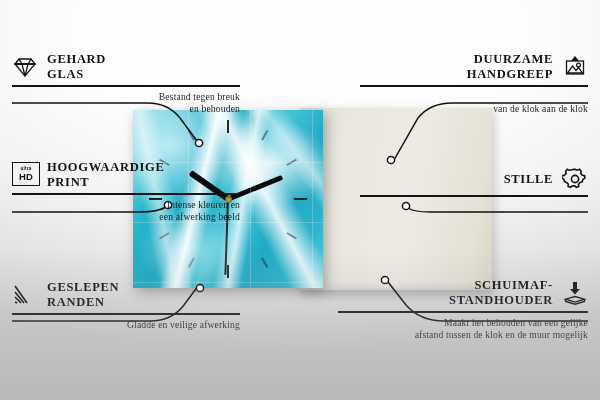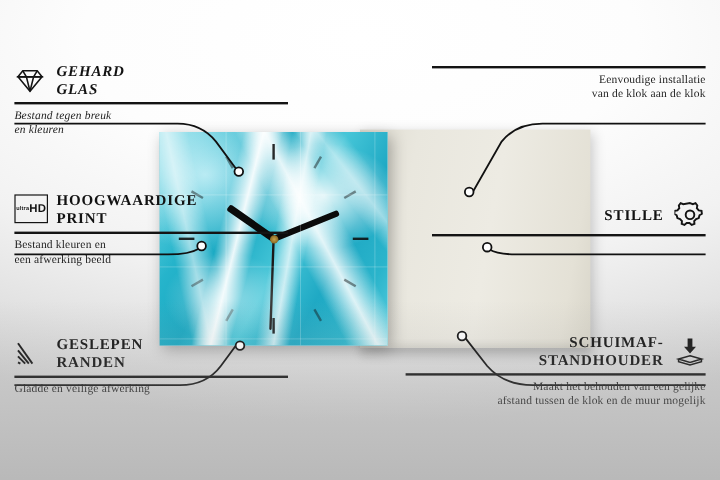--- a/index.html
+++ b/index.html
@@ -84,34 +84,34 @@
     font-size:12.5px;letter-spacing:.7px;font-weight:700;color:#121212;
     line-height:15px;text-transform:uppercase;
   }
   .feat .rule{height:1.5px;background:#141414;margin:3px 0 4px;}
   .feat .sub{font-size:9.6px;line-height:12px;color:#1d1d1d;letter-spacing:.15px;}
   .ic{width:26px;height:26px;flex:0 0 26px;}
   .ic svg{display:block;width:26px;height:26px;}
 
   .left  .head{justify-content:flex-start;}
   .left  .ttl{text-align:left;}
-  .left  .sub{text-align:left;}
+  .left  .sub{text-align:right;}
   .right .head{justify-content:flex-end;}
   .right .ttl{text-align:right;}
   .right .sub{text-align:right;}
 
-  .f-glas{left:12px;top:52px;font-style:italic;}
+  .f-glas{left:12px;top:52px;}
   .f-print{left:12px;top:160px;}
   .f-edge{left:12px;top:280px;}
   .f-grip{left:360px;top:52px;}
   .f-mech{left:360px;top:166px;}
   .f-foam{left:360px;top:278px;}
 
   .hd-box{border:1.6px solid #141414;width:26px;height:22px;display:flex;
-    flex-direction:row;align-items:center;justify-content:center;line-height:1;}
+    flex-direction:column;align-items:center;justify-content:center;line-height:1;}
   .hd-box .u{font-size:4.6px;font-weight:700;letter-spacing:.2px;color:#141414;
     font-family:"Liberation Sans",sans-serif;}
   .hd-box .h{font-size:9.5px;font-weight:700;letter-spacing:.2px;color:#141414;
     font-family:"Liberation Sans",sans-serif;margin-top:.5px;}
 </style>
 </head>
 <body>
 
 <div class="stage">
 
@@ -177,40 +177,40 @@
           </svg>
       </span>
       <span class="ttl">
         <span>GEHARD</span><br>
         <span>GLAS</span>
       </span>
     </div>
     <div class="rule"></div>
     <div class="sub">
       <span>Bestand tegen breuk</span><br>
-      <span>en kleuren</span>
+      <span>en behouden</span>
     </div>
   </div>
 
   <div class="feat left f-print">
     <div class="head">
       <span class="ic">
         <span class="hd-box">
           <span class="u">ultra</span>
           <span class="h">HD</span>
         </span>
       </span>
       <span class="ttl">
         <span>HOOGWAARDIGE</span><br>
         <span>PRINT</span>
       </span>
     </div>
     <div class="rule"></div>
     <div class="sub">
-      <span>Bestand kleuren en</span><br>
+      <span>Intense kleuren en</span><br>
       <span>een afwerking beeld</span>
     </div>
   </div>
 
   <div class="feat left f-edge">
     <div class="head">
       <span class="ic">
         <svg viewBox="0 0 26 26">
             <g stroke="#141414" stroke-width="1.6" fill="none">
           <path d="M3 4 L15 21"></path>
@@ -225,23 +225,39 @@
         <span>RANDEN</span>
       </span>
     </div>
     <div class="rule"></div>
     <div class="sub">
       <span>Gladde en veilige afwerking</span>
     </div>
   </div>
 
   <div class="feat right f-grip">
-    <div class="rule"></div>
-    <div class="sub">
-      <span>Eenvoudige installatie</span><br>
+    <div class="head">
+      <span class="ttl">
+        <span>DUURZAME</span><br>
+        <span>HANDGREEP</span>
+      </span>
+      <span class="ic">
+        <svg viewBox="0 0 26 26">
+            <g fill="none" stroke="#141414" stroke-width="1.3">
+          <path d="M13 2 L9 7 H17 Z" fill="#141414" stroke="none"></path>
+          <rect x="4.5" y="7" width="17" height="13"></rect>
+          <path d="M5.5 19 L10.5 12 L14 16.5 L16.5 13.5 L20.5 19 Z"></path>
+          <circle cx="16.5" cy="11" r="1.9"></circle>
+        </g>
+          </svg>
+      </span>
+    </div>
+    <div class="rule"></div>
+    <div class="sub">
+      <br>
       <span>van de klok aan de klok</span>
     </div>
   </div>
 
   <div class="feat right f-mech">
     <div class="head">
       <span class="ttl">
         <span>STILLE</span><br>
       </span>
       <span class="ic">

